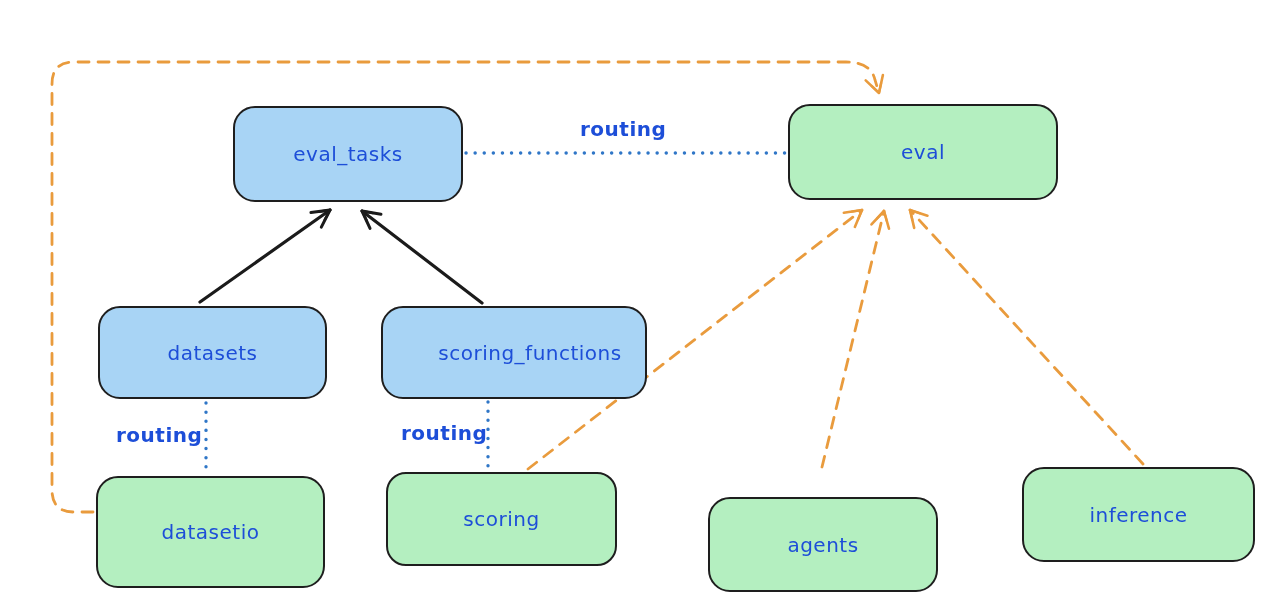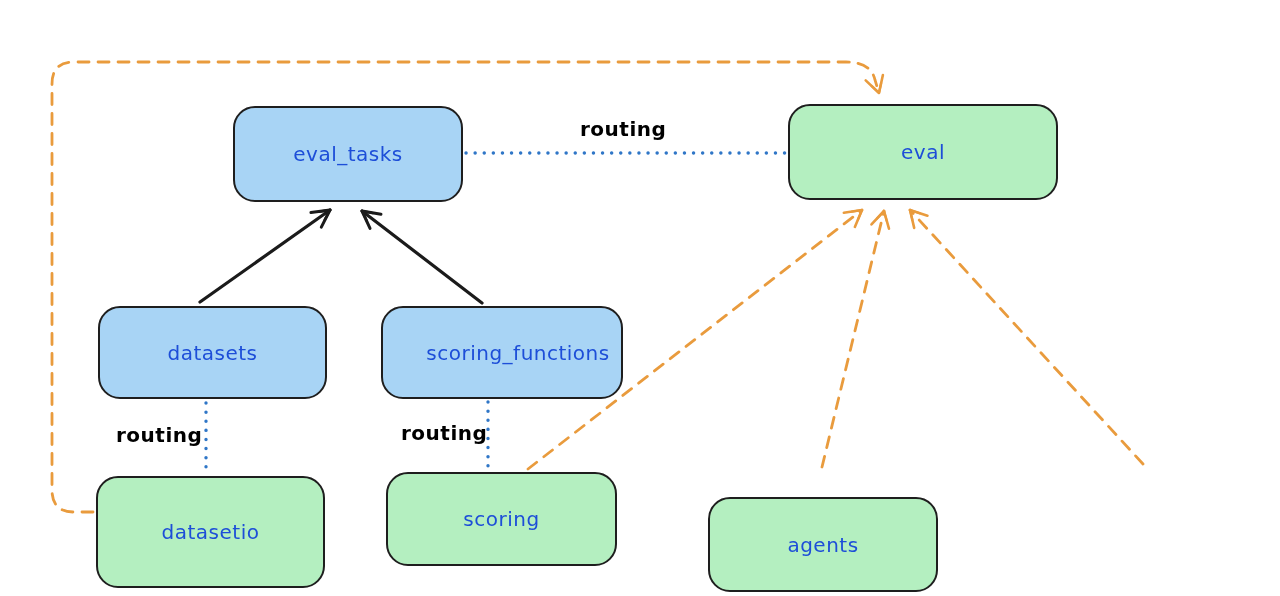--- a/index.html
+++ b/index.html
@@ -26,34 +26,34 @@
     justify-content: center;
     font-size: 20px;
     color: #1d4ed8;
     letter-spacing: 0.5px;
   }
   .node.blue  { background: #a8d4f5; }
   .node.green { background: #b4efc0; }
 
   .edge-label {
     position: absolute;
-    color: #000000;
+    color: #1d4ed8;
     font-size: 20px;
     font-weight: 600;
     letter-spacing: 0.5px;
     white-space: nowrap;
   }
 
   
   #n-eval_tasks        { left: 233px; top: 106px; width: 230px; height: 96px; }
   #n-eval              { left: 788px; top: 104px; width: 270px; height: 96px; }
   #n-datasets          { left:  98px; top: 306px; width: 229px; height: 93px; }
-  #n-scoring_functions { left: 381px; top: 306px; width: 242px; height: 93px; padding-left: 32px; }
+  #n-scoring_functions { left: 381px; top: 306px; width: 266px; height: 93px; padding-left: 32px; }
   #n-datasetio         { left:  96px; top: 476px; width: 229px; height: 112px; }
-  #n-scoring           { left: 386px; top: 472px; width: 231px; height: 94px; }
+  #n-scoring           { left: 386px; top: 472px; width: 231px; height: 94px; border-radius: 20px; }
   #n-agents            { left: 708px; top: 497px; width: 230px; height: 95px; }
   #n-inference         { left: 1022px; top: 467px; width: 233px; height: 95px; }
 
   
   #lbl-routing-top      { left: 580px; top: 117px; }
   #lbl-routing-datasets { left: 116px; top: 423px; }
   #lbl-routing-scoring  { left: 401px; top: 421px; }
 </style>
 </head>
 <body>
@@ -100,18 +100,21 @@
   </div>
   <div id="n-datasetio" class="node green">
     <span>datasetio</span>
   </div>
   <div id="n-scoring" class="node green">
     <span>scoring</span>
   </div>
   <div id="n-agents" class="node green">
     <span>agents</span>
   </div>
+  <div id="n-inference" class="node green">
+    <span>inference</span>
+  </div>
 
   <span id="lbl-routing-top" class="edge-label">routing</span>
   <span id="lbl-routing-datasets" class="edge-label">routing</span>
   <span id="lbl-routing-scoring" class="edge-label">routing</span>
 
 </div>
 
 </body></html>

